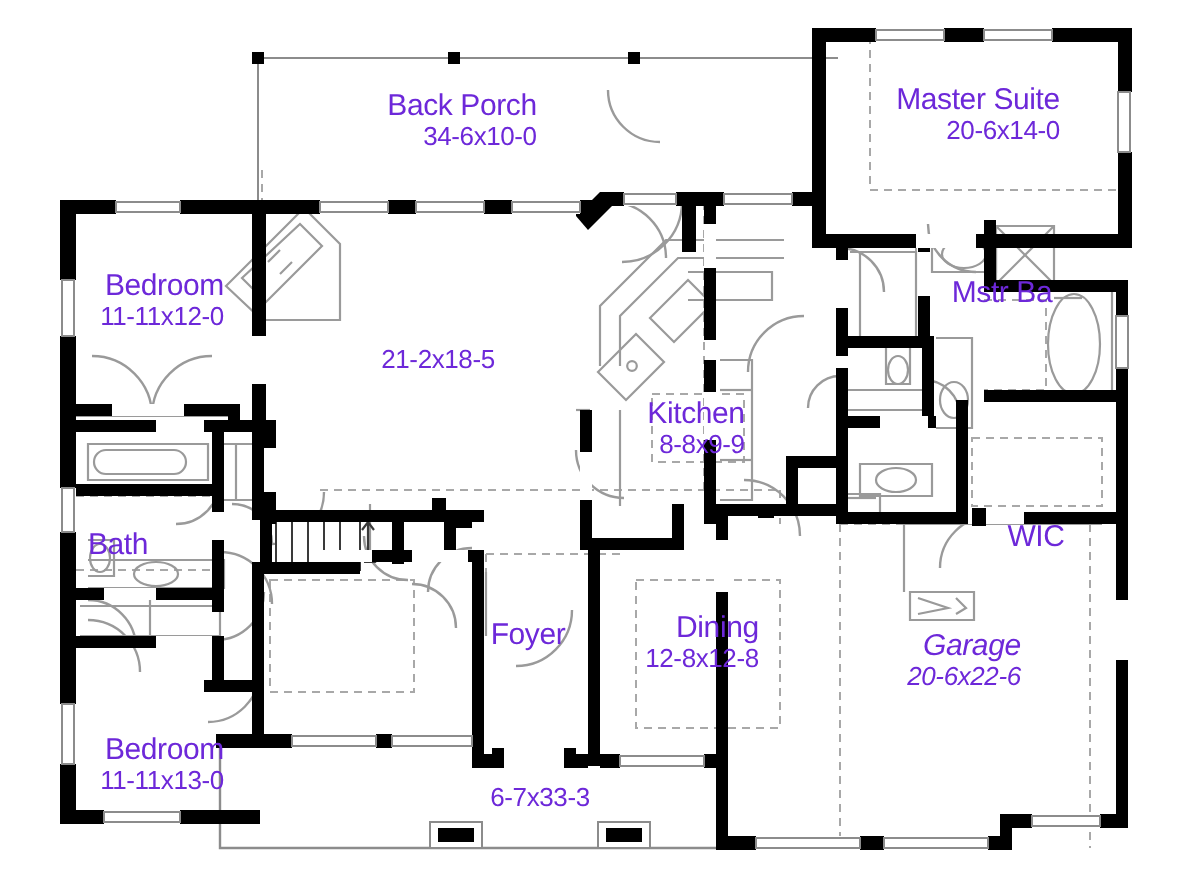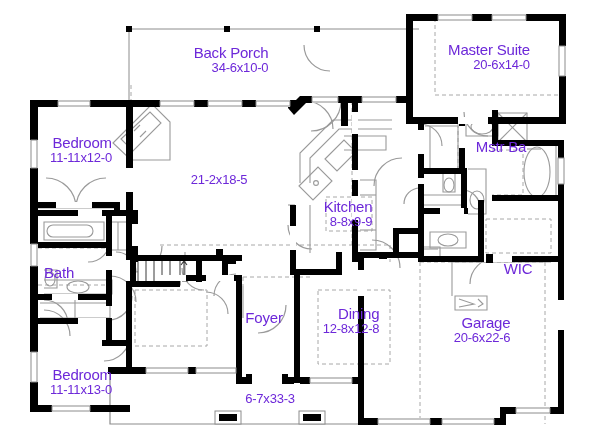--- a/index.html
+++ b/index.html
@@ -405,21 +405,21 @@
 
   <div class="room-label" style="left:264px;top:318px;">
     <span class="rl-name">Foyer</span>
   </div>
 
   <div class="room-label" style="left:351px;top:321px;">
     <span class="rl-name">Dining</span>
     <span class="rl-dim">12-8x12-8</span>
   </div>
 
-  <div class="room-label" style="left:482px;top:330px;">
+  <div class="room-label" style="left:482px;top:330px;font-style:italic;">
     <span class="rl-name">Garage</span>
     <span class="rl-dim">20-6x22-6</span>
   </div>
 
   <div class="room-label" style="left:81px;top:382px;">
     <span class="rl-name">Bedroom</span>
     <span class="rl-dim">11-11x13-0</span>
   </div>
 
   <div class="room-label" style="left:270px;top:399px;">

